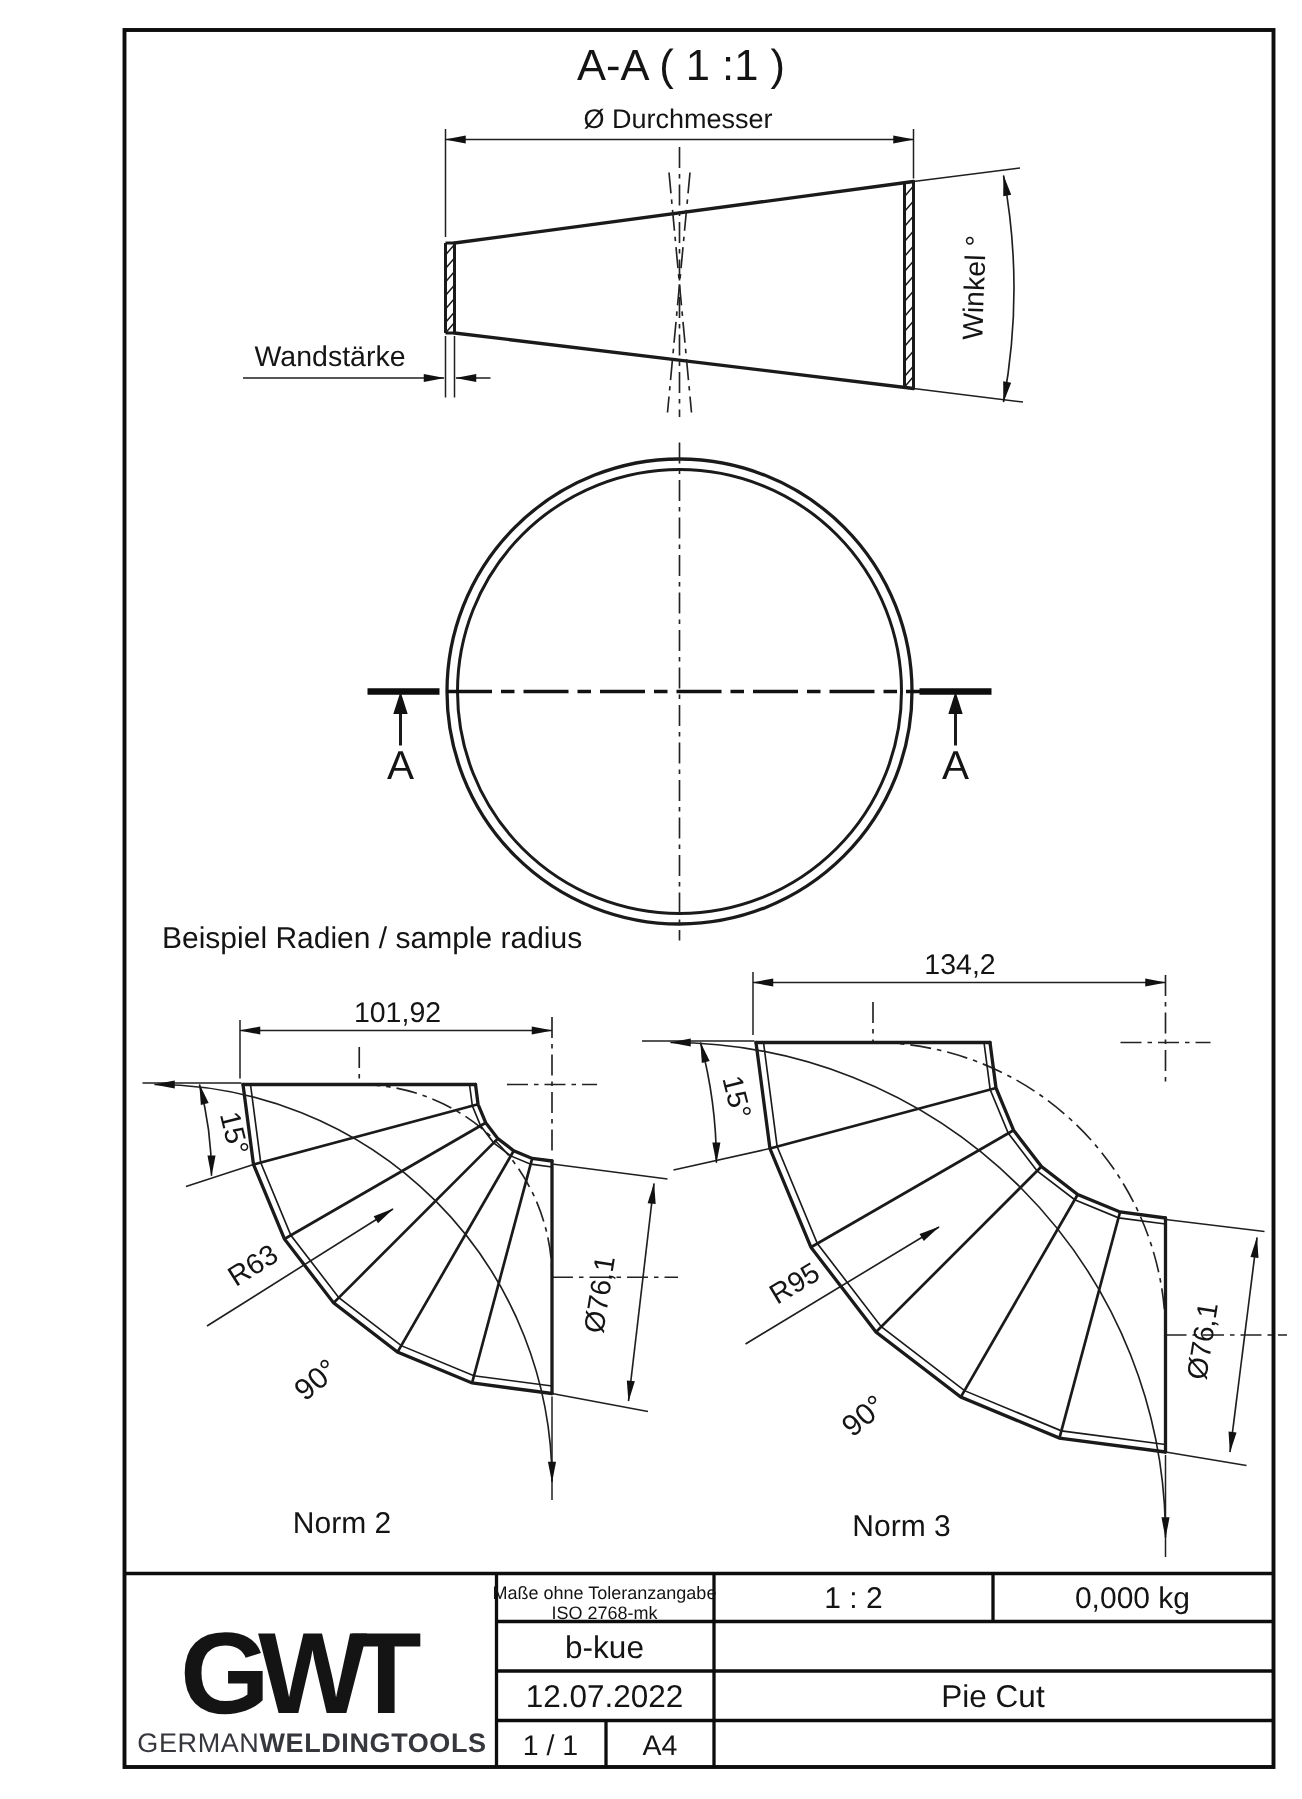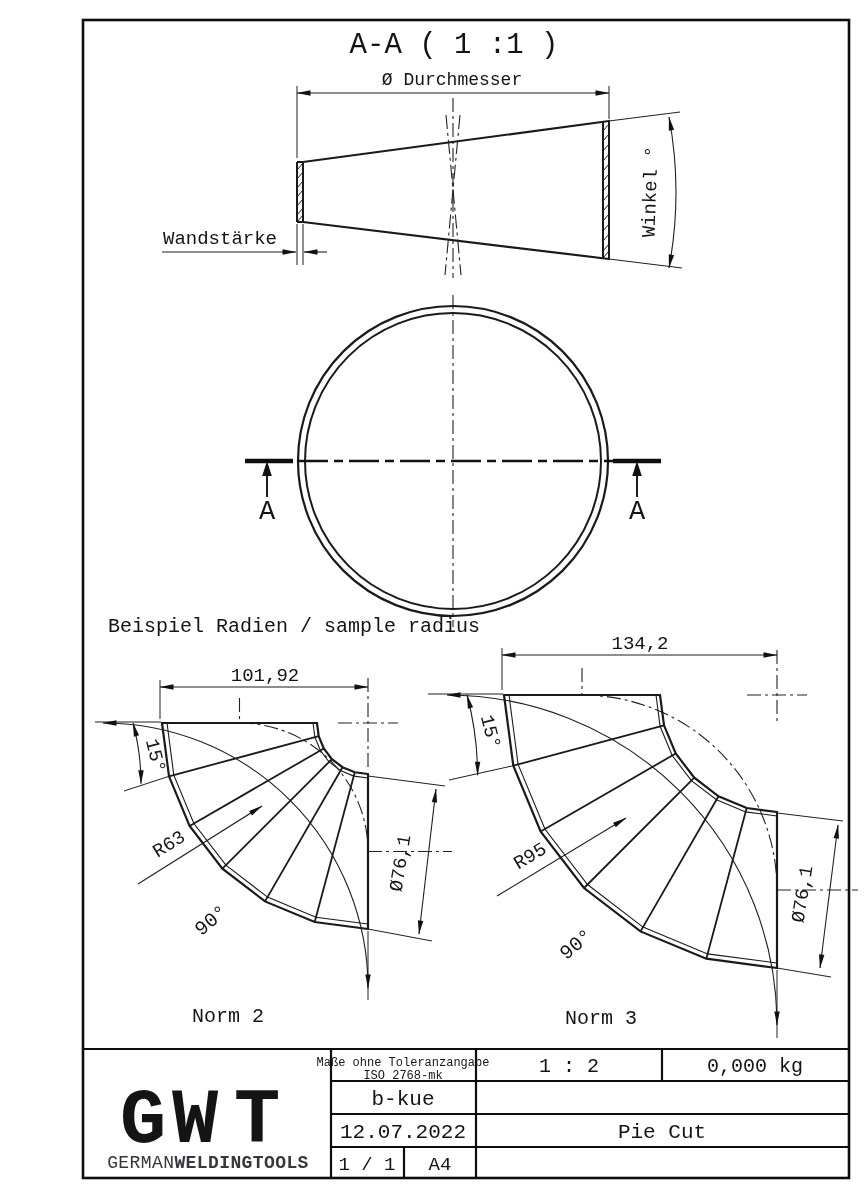--- a/index.html
+++ b/index.html
@@ -1,16 +1,16 @@
 <!DOCTYPE html>
 <html><head>
 <meta charset="utf-8">
 <style>
   html,body{margin:0;padding:0;background:#ffffff;}
-  #page{position:relative;width:832px;height:1199px;background:#fff;font-family:Liberation Mono, monospace;}
+  #page{position:relative;width:832px;height:1199px;background:#fff;font-family:Liberation Sans, sans-serif;}
   svg{position:absolute;left:0;top:0;}
   .ln2{stroke:#1a1a1a;stroke-width:2.2;fill:none;stroke-linecap:round;}
   .ln{stroke:#1a1a1a;stroke-width:2;fill:none;}
   .lnj{stroke:#1a1a1a;stroke-width:1.8;fill:none;}
   .off{stroke:#1a1a1a;stroke-width:1.1;fill:none;}
   .thin{stroke:#1f1f1f;stroke-width:1;fill:none;}
   .dim{stroke:#1f1f1f;stroke-width:1.1;fill:none;}
   .cl{stroke:#222;stroke-width:1.1;fill:none;stroke-dasharray:14 4 3 4;}
   .cs{stroke:#111;stroke-width:2.4;fill:none;stroke-dasharray:30 6 9 6;}
   .thk{stroke:#0d0d0d;stroke-width:4.4;fill:none;}

